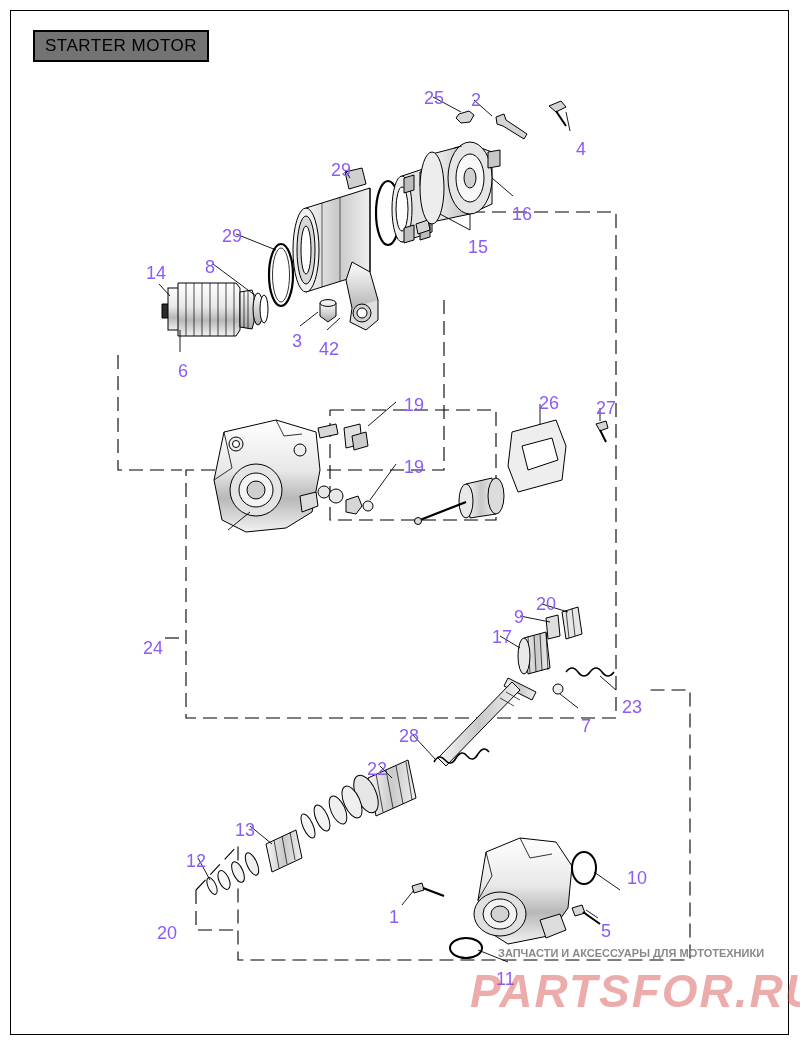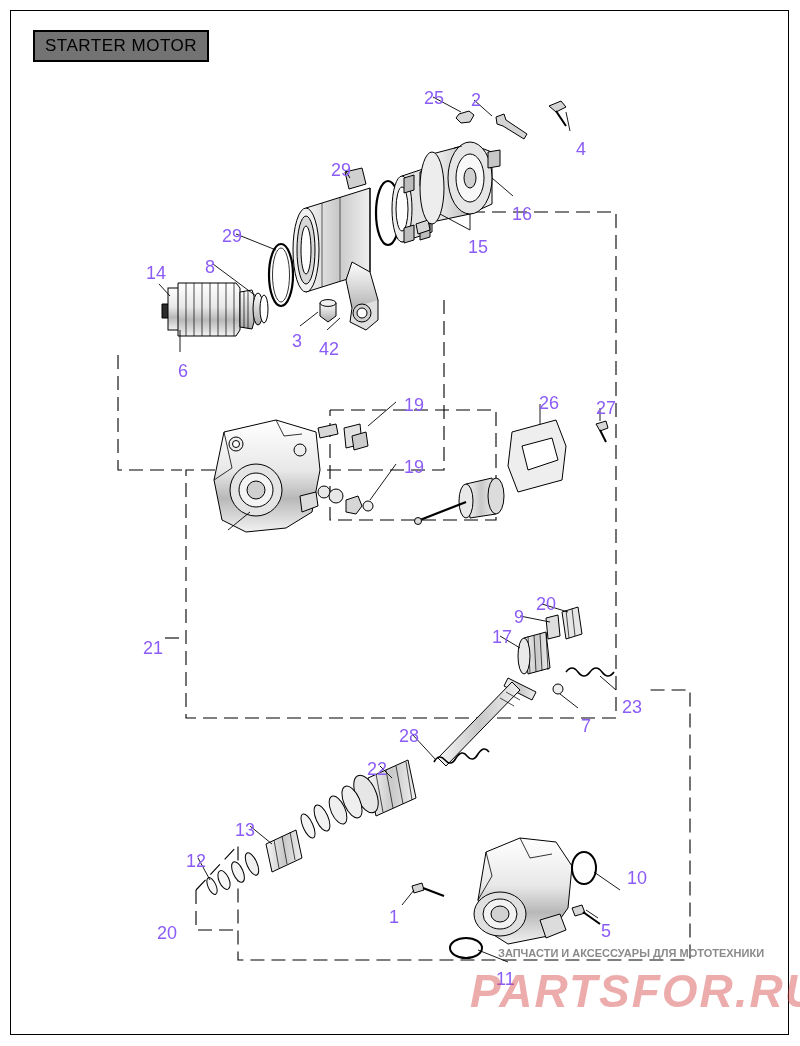--- a/index.html
+++ b/index.html
@@ -376,21 +376,21 @@
   <div class="callout" style="left:468px; top:237px">15</div>
   <div class="callout" style="left:205px; top:257px">8</div>
   <div class="callout" style="left:146px; top:263px">14</div>
   <div class="callout" style="left:292px; top:331px">3</div>
   <div class="callout" style="left:319px; top:339px">42</div>
   <div class="callout" style="left:178px; top:361px">6</div>
   <div class="callout" style="left:404px; top:395px">19</div>
   <div class="callout" style="left:539px; top:393px">26</div>
   <div class="callout" style="left:596px; top:398px">27</div>
   <div class="callout" style="left:404px; top:457px">19</div>
-  <div class="callout" style="left:143px; top:638px">21</div>
+  <div class="callout" style="left:143px; top:638px">24</div>
   <div class="callout" style="left:536px; top:594px">20</div>
   <div class="callout" style="left:514px; top:607px">9</div>
   <div class="callout" style="left:492px; top:627px">17</div>
   <div class="callout" style="left:622px; top:697px">23</div>
   <div class="callout" style="left:581px; top:716px">7</div>
   <div class="callout" style="left:399px; top:726px">28</div>
   <div class="callout" style="left:367px; top:759px">22</div>
   <div class="callout" style="left:235px; top:820px">13</div>
   <div class="callout" style="left:186px; top:851px">12</div>
   <div class="callout" style="left:627px; top:868px">10</div>

